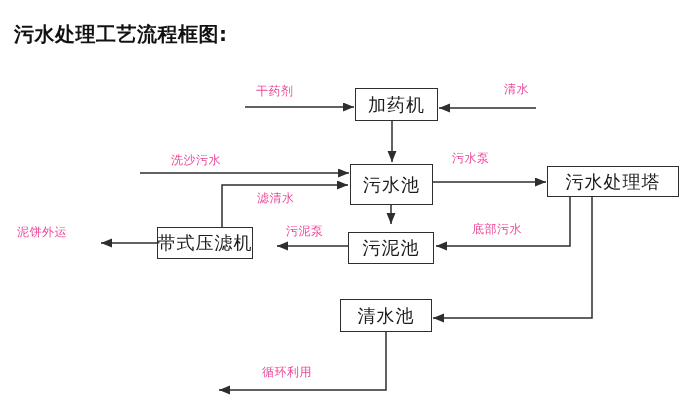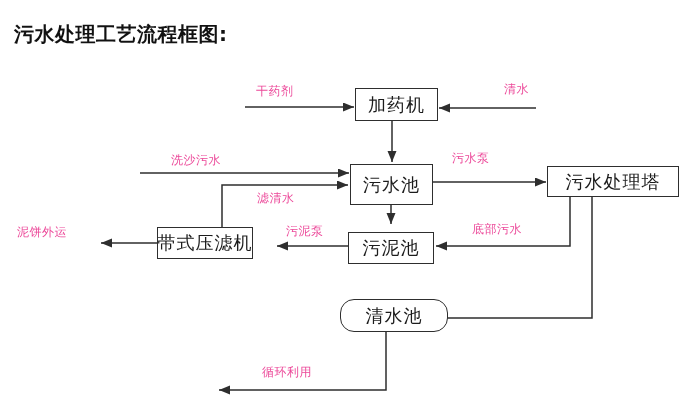--- a/index.html
+++ b/index.html
@@ -38,21 +38,21 @@
     line-height: 1;
     letter-spacing: 1px;
     white-space: nowrap;
     color: #1c1c1c;
   }
   .n-dosing       { left: 355px; top:  88px; width:  83px; height: 33px; }
   .n-sewage       { left: 350px; top: 164px; width:  83px; height: 41px; }
   .n-tower        { left: 547px; top: 166px; width: 132px; height: 31px; }
   .n-sludge       { left: 348px; top: 226px; width:  86px; height: 32px; margin-top: 6px; }
   .n-press        { left: 157px; top: 227px; width: 96px; height: 32px; }
-  .n-clear        { left: 340px; top: 299px; width:  108px; height: 33px; border-radius: 14px; }
+  .n-clear        { left: 340px; top: 299px; width:  92px; height: 33px; }
   .flow-label {
     position: absolute;
     font-size: 12px;
     line-height: 1;
     letter-spacing: 0.5px;
     white-space: nowrap;
     color: #ec4899;
   }
   .l-dry      { left: 256px; top:  85px; }
   .l-clearw   { left: 504px; top:  83px; }

